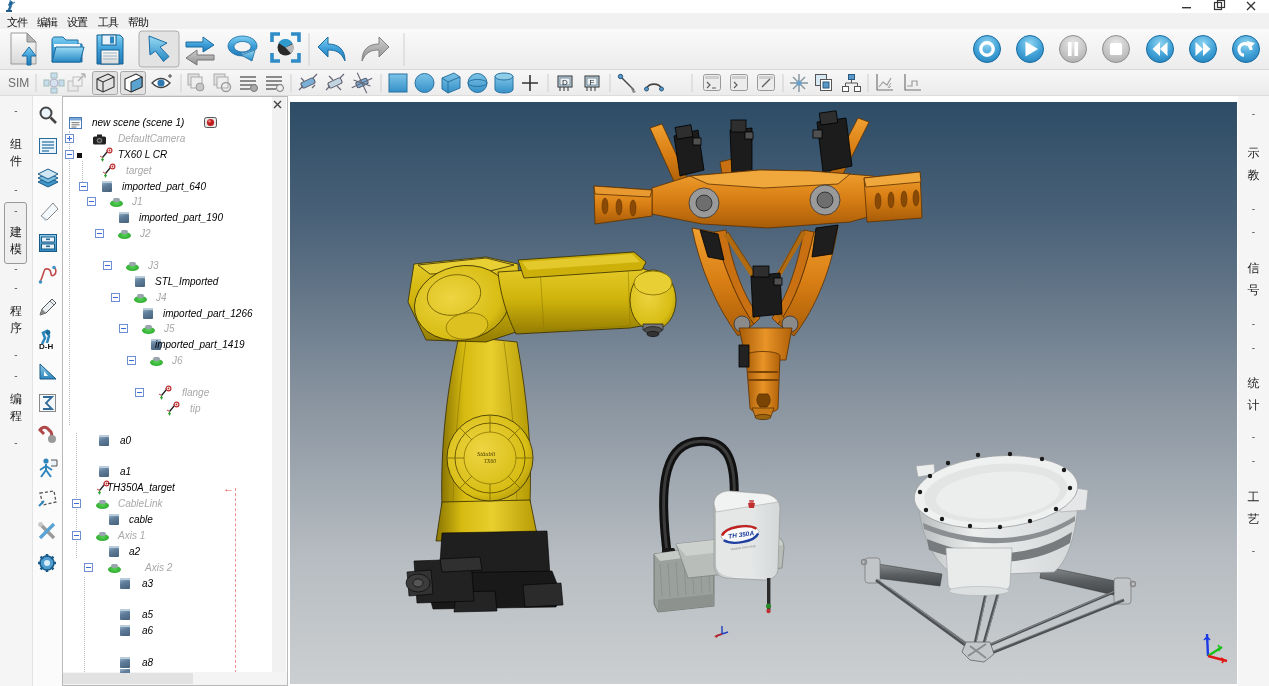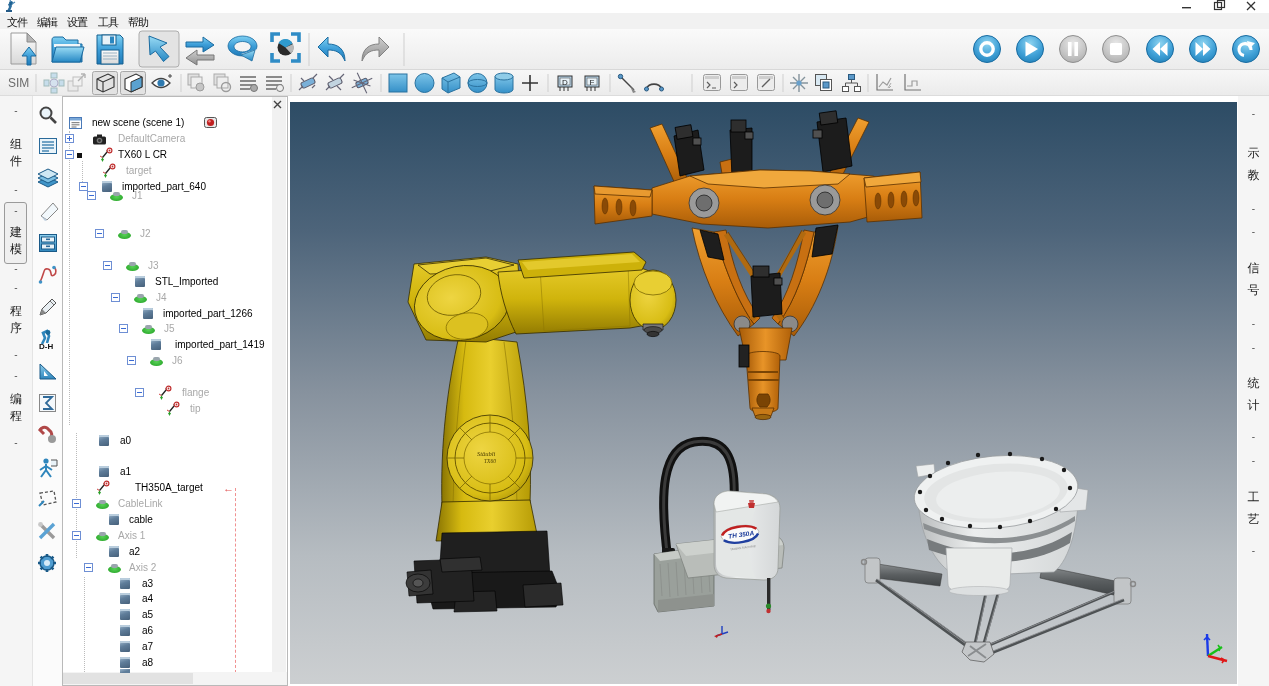--- a/index.html
+++ b/index.html
@@ -16,21 +16,21 @@
 #tb2 { position:absolute; left:0; top:70px; width:1269px; height:26px; background:linear-gradient(#f7f7f7,#ebebeb); border-bottom:1px solid #dcdcdc; }
 
 #ltabs { position:absolute; left:0; top:96px; width:32px; height:590px; background:#f5f5f5; }
 #lic { position:absolute; left:32px; top:96px; width:30px; height:590px; background:#fbfbfb; border-left:1px solid #e4e4e4; }
 #tree { position:absolute; left:62px; top:96px; width:226px; height:590px; background:#fff; border:1px solid #b9b9b9; font-size:10px; color:#000; }
 #view { position:absolute; left:290px; top:102px; width:947px; height:582px; }
 #rtabs { position:absolute; left:1238px; top:96px; width:31px; height:590px; background:#f5f5f5; }
 .vtab { position:absolute; width:100%; text-align:center; font-size:12px; color:#222; line-height:17px; letter-spacing:0; }
 .dash { position:absolute; width:100%; text-align:center; font-size:10px; color:#555; }
 
-.trow { position:absolute; height:16px; line-height:16px; white-space:nowrap; }
+.trow { position:absolute; height:16px; line-height:16px; white-space:nowrap;font-style:italic; }
 .trow .t { position:absolute; top:0; }
 .gray { color:#a8a8a8; }
 .eb { position:absolute; top:3px; width:9px; height:9px; background:#fff; border:1px solid #6e8fd4; }
 .eb i { position:absolute; left:1px; top:3px; width:5px; height:1px; background:#3a6ad4; }
 .eb.p b { position:absolute; left:3px; top:1px; width:1px; height:5px; background:#3a6ad4; }
 .cube { position:absolute; top:2px; width:10px; height:11px; background:linear-gradient(160deg,#9db6cc 0%,#5f7d9a 45%,#46607a 100%); border-radius:1px; box-shadow:inset 0 2px 0 #b9cddd; }
 .joint { position:absolute; top:4px; width:13px; height:9px; }
 .joint:before { content:""; position:absolute; left:0; top:2px; width:13px; height:7px; background:radial-gradient(ellipse at 50% 40%,#59d159,#1f9e1f); border-radius:50%; }
 .joint:after { content:""; position:absolute; left:3px; top:0; width:7px; height:4px; background:#9aa5ad; border-radius:2px; }
 </style>
@@ -520,26 +520,30 @@
         </svg>
       <span class="t" style="left:63px">target</span>
     </div>
     <div class="trow" style="top:82px;left:0;width:226px">
       <span class="eb m" style="left:16px">
           <i></i>
         </span>
       <span class="cube" style="left:39px"></span>
       <span class="t" style="left:59px">imported_part_640</span>
     </div>
-    <div class="trow gray" style="top:91px;left:0;width:226px">
+    <div class="trow gray" style="top:97px;left:0;width:226px">
       <span class="eb m" style="left:24px">
           <i></i>
         </span>
       <span class="joint" style="left:47px"></span>
       <span class="t" style="left:69px">J1</span>
+    </div>
+    <div class="trow" style="top:113px;left:0;width:226px">
+      <span class="cube" style="left:56px"></span>
+      <span class="t" style="left:76px">imported_part_190</span>
     </div>
     <div class="trow gray" style="top:129px;left:0;width:226px">
       <span class="eb m" style="left:32px">
           <i></i>
         </span>
       <span class="joint" style="left:55px"></span>
       <span class="t" style="left:77px">J2</span>
     </div>
     <div class="trow gray" style="top:161px;left:0;width:226px">
       <span class="eb m" style="left:40px">
@@ -565,21 +569,21 @@
     </div>
     <div class="trow gray" style="top:224px;left:0;width:226px">
       <span class="eb m" style="left:56px">
           <i></i>
         </span>
       <span class="joint" style="left:79px"></span>
       <span class="t" style="left:101px">J5</span>
     </div>
     <div class="trow" style="top:240px;left:0;width:226px">
       <span class="cube" style="left:88px"></span>
-      <span class="t" style="left:112px">imported_part_1419</span>
+      <span class="t" style="left:92px">imported_part_1419</span>
     </div>
     <div class="trow gray" style="top:256px;left:0;width:226px">
       <span class="eb m" style="left:64px">
           <i></i>
         </span>
       <span class="joint" style="left:87px"></span>
       <span class="t" style="left:109px">J6</span>
     </div>
     <div class="trow gray" style="top:304px;left:0;width:226px">
       <svg width="15" height="16" class="t" style="left:103px;top:0">
@@ -601,21 +605,21 @@
       <span class="t" style="left:57px">a0</span>
     </div>
     <div class="trow" style="top:367px;left:0;width:226px">
       <span class="cube" style="left:36px"></span>
       <span class="t" style="left:57px">a1</span>
     </div>
     <div class="trow" style="top:383px;left:0;width:226px">
       <svg width="15" height="16" class="t" style="left:33px;top:0">
           <use href="#axi"></use>
         </svg>
-      <span class="t" style="left:72px">TH350A_target</span>
+      <span class="t" style="left:44px">TH350A_target</span>
     </div>
     <div class="trow gray" style="top:399px;left:0;width:226px">
       <span class="eb m" style="left:9px">
           <i></i>
         </span>
       <span class="joint" style="left:33px"></span>
       <span class="t" style="left:55px">CableLink</span>
     </div>
     <div class="trow" style="top:415px;left:0;width:226px">
       <span class="cube" style="left:46px"></span>
@@ -630,41 +634,33 @@
     </div>
     <div class="trow" style="top:447px;left:0;width:226px">
       <span class="cube" style="left:46px"></span>
       <span class="t" style="left:66px">a2</span>
     </div>
     <div class="trow gray" style="top:463px;left:0;width:226px">
       <span class="eb m" style="left:21px">
           <i></i>
         </span>
       <span class="joint" style="left:45px"></span>
-      <span class="t" style="left:66px">Axis 2</span>
+      <span class="t" style="left:82px">Axis 2</span>
     </div>
     <div class="trow" style="top:479px;left:0;width:226px">
       <span class="cube" style="left:57px"></span>
       <span class="t" style="left:79px">a3</span>
     </div>
-    <div class="trow" style="top:494px;left:0;width:226px">
-      <span class="cube" style="left:57px"></span>
-      <span class="t" style="left:79px">a4</span>
-    </div>
     <div class="trow" style="top:510px;left:0;width:226px">
       <span class="cube" style="left:57px"></span>
       <span class="t" style="left:79px">a5</span>
     </div>
     <div class="trow" style="top:526px;left:0;width:226px">
       <span class="cube" style="left:57px"></span>
       <span class="t" style="left:79px">a6</span>
-    </div>
-    <div class="trow" style="top:542px;left:0;width:226px">
-      <span class="cube" style="left:57px"></span>
-      <span class="t" style="left:79px">a7</span>
     </div>
     <div class="trow" style="top:558px;left:0;width:226px">
       <span class="cube" style="left:57px"></span>
       <span class="t" style="left:79px">a8</span>
     </div>
     <div style="position:absolute;left:0;top:575px;width:224px;height:13px;background:#f4f4f4"></div>
     <div style="position:absolute;left:0;top:576px;width:130px;height:11px;background:#e2e2e2"></div>
     <div style="position:absolute;left:57px;top:572px;width:10px;height:4px;background:linear-gradient(160deg,#9db6cc 0%,#5f7d9a 60%)"></div>
   </div>
   <div id="view">

